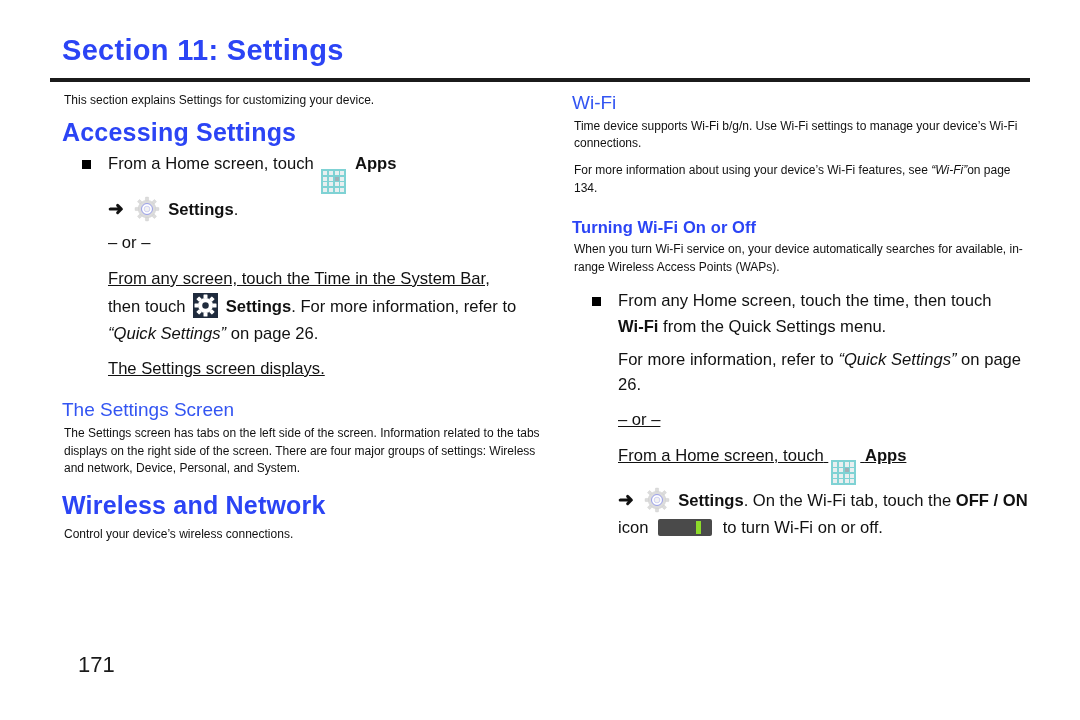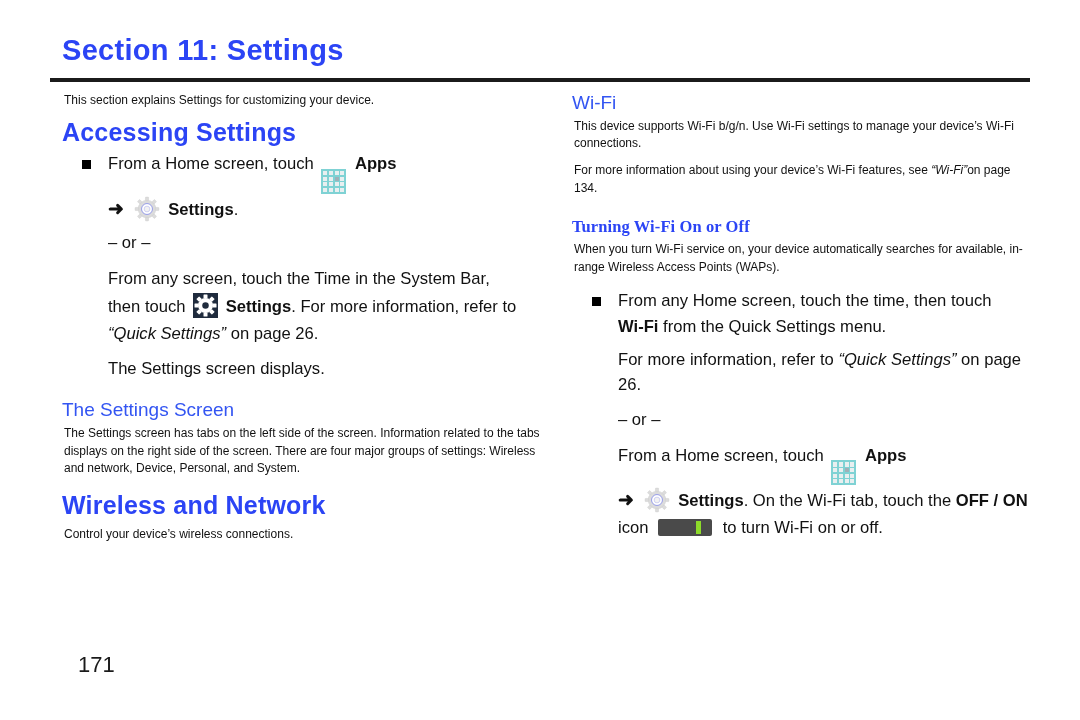--- a/index.html
+++ b/index.html
@@ -103,21 +103,21 @@
     height: 9px;
     background: #000000;
   }
   .li-line {
     font-size: 16.6px;
     line-height: 1.47;
     color: #111111;
     margin: 0 0 2px 0;
   }
   .li-line.gap { margin-top: 9px; }
-  .li-line.gap2 { margin-top: 11px; }
+  .li-line.gap2 { margin-top: 11px; text-decoration: underline; }
 
   
   .apps-icon {
     width: 25px;
     height: 25px;
     background: #7fd2d4;
     padding: 2px;
     box-sizing: border-box;
     display: inline-grid;
     grid-template-columns: repeat(4, 1fr);
@@ -286,28 +286,28 @@
     <p class="body">The Settings screen has tabs on the left side of the screen. Information related to the tabs displays on the right side of the screen. There are four major groups of settings: Wireless and network, Device, Personal, and System.</p>
 
     <div class="h1blue" style="margin-top:14px;">Wireless and Network</div>
     <p class="body">Control your device’s wireless connections.</p>
   </div>
 
   <div class="col col-right">
 
     <div class="h2blue" style="margin-top:0;">Wi-Fi</div>
 
-    <p class="body">This device supports Wi-Fi b/g/n. Use Wi-Fi settings to manage your device’s Wi-Fi connections.</p>
+    <p class="body">Time device supports Wi-Fi b/g/n. Use Wi-Fi settings to manage your device’s Wi-Fi connections.</p>
 
     <p class="body">
       <span>For more information about using your device’s Wi-Fi features, see</span>
       <span class="ital">“Wi-Fi”</span><span>on page 134.</span>
     </p>
 
-    <div class="h3blue" style="margin-top:21px;font-family:Liberation Serif, serif;">Turning Wi-Fi On or Off</div>
+    <div class="h3blue" style="margin-top:21px;">Turning Wi-Fi On or Off</div>
 
     <p class="body">When you turn Wi-Fi service on, your device automatically searches for available, in-range Wireless Access Points (WAPs).</p>
 
     <ul class="bullets" style="margin-top:12px;">
       <li>
 
         <div class="li-line">From any Home screen, touch the time, then touch</div>
 
         <div class="li-line">
           <span class="bold">Wi-Fi</span>

